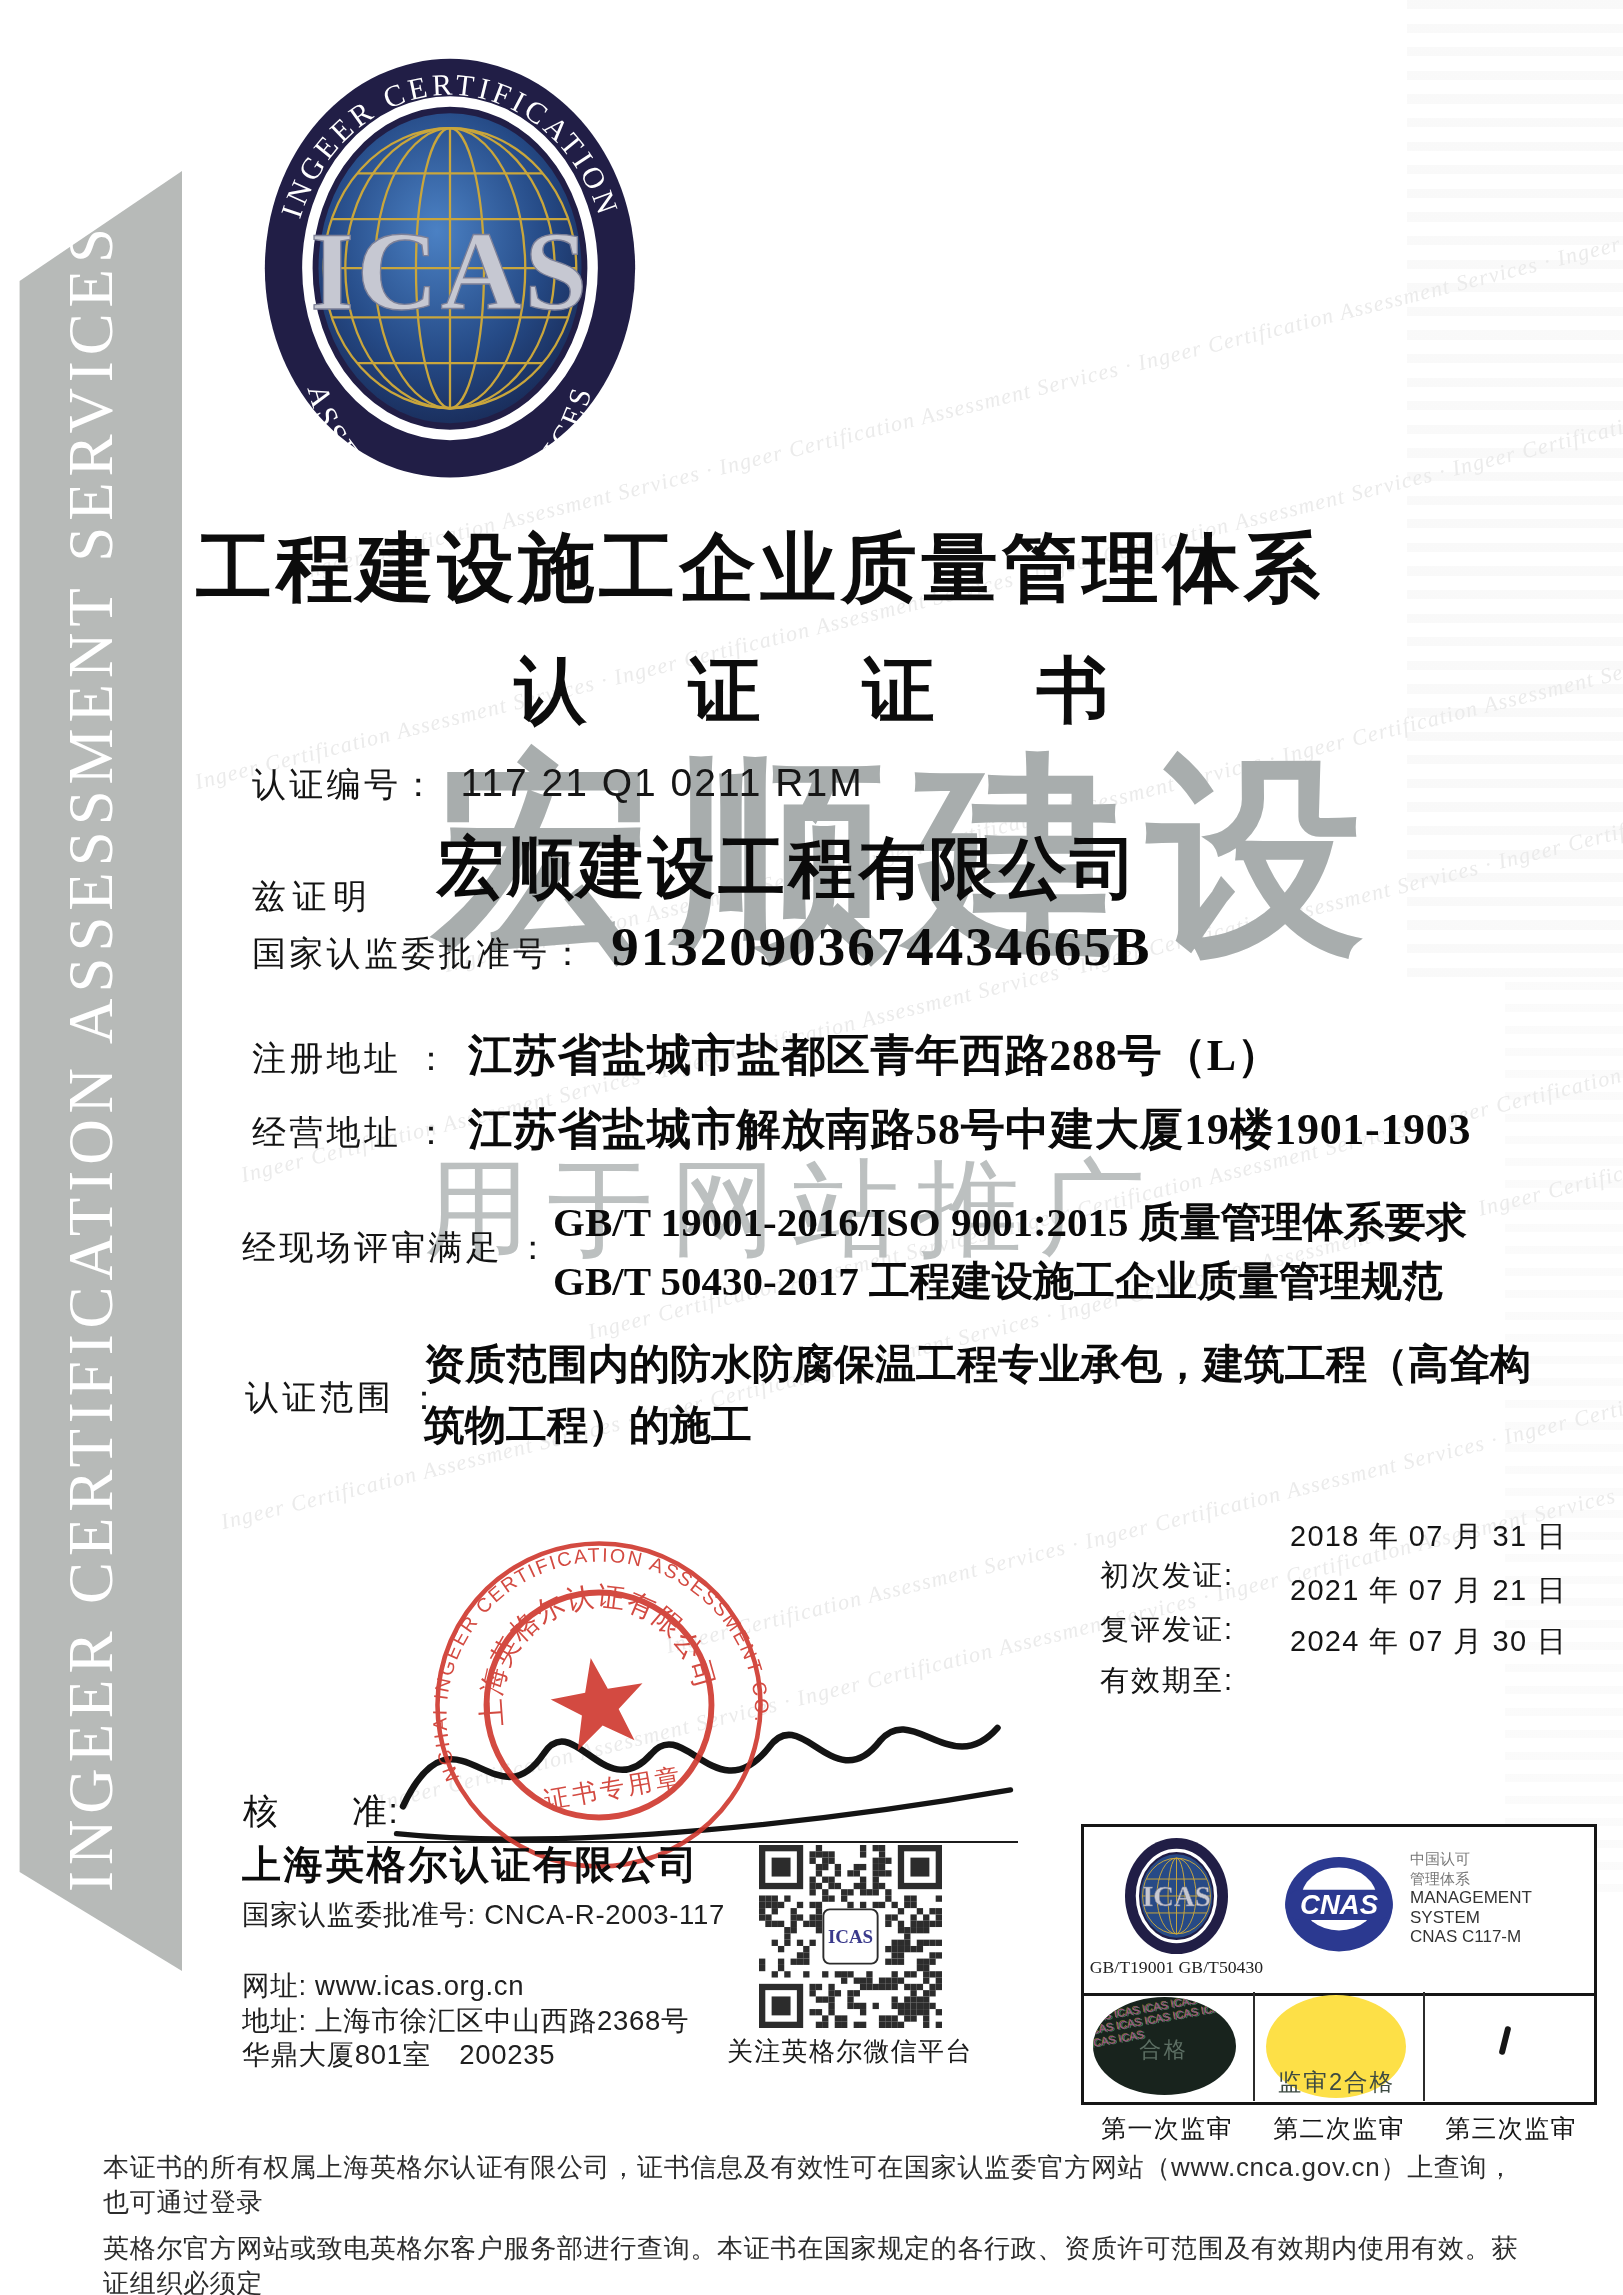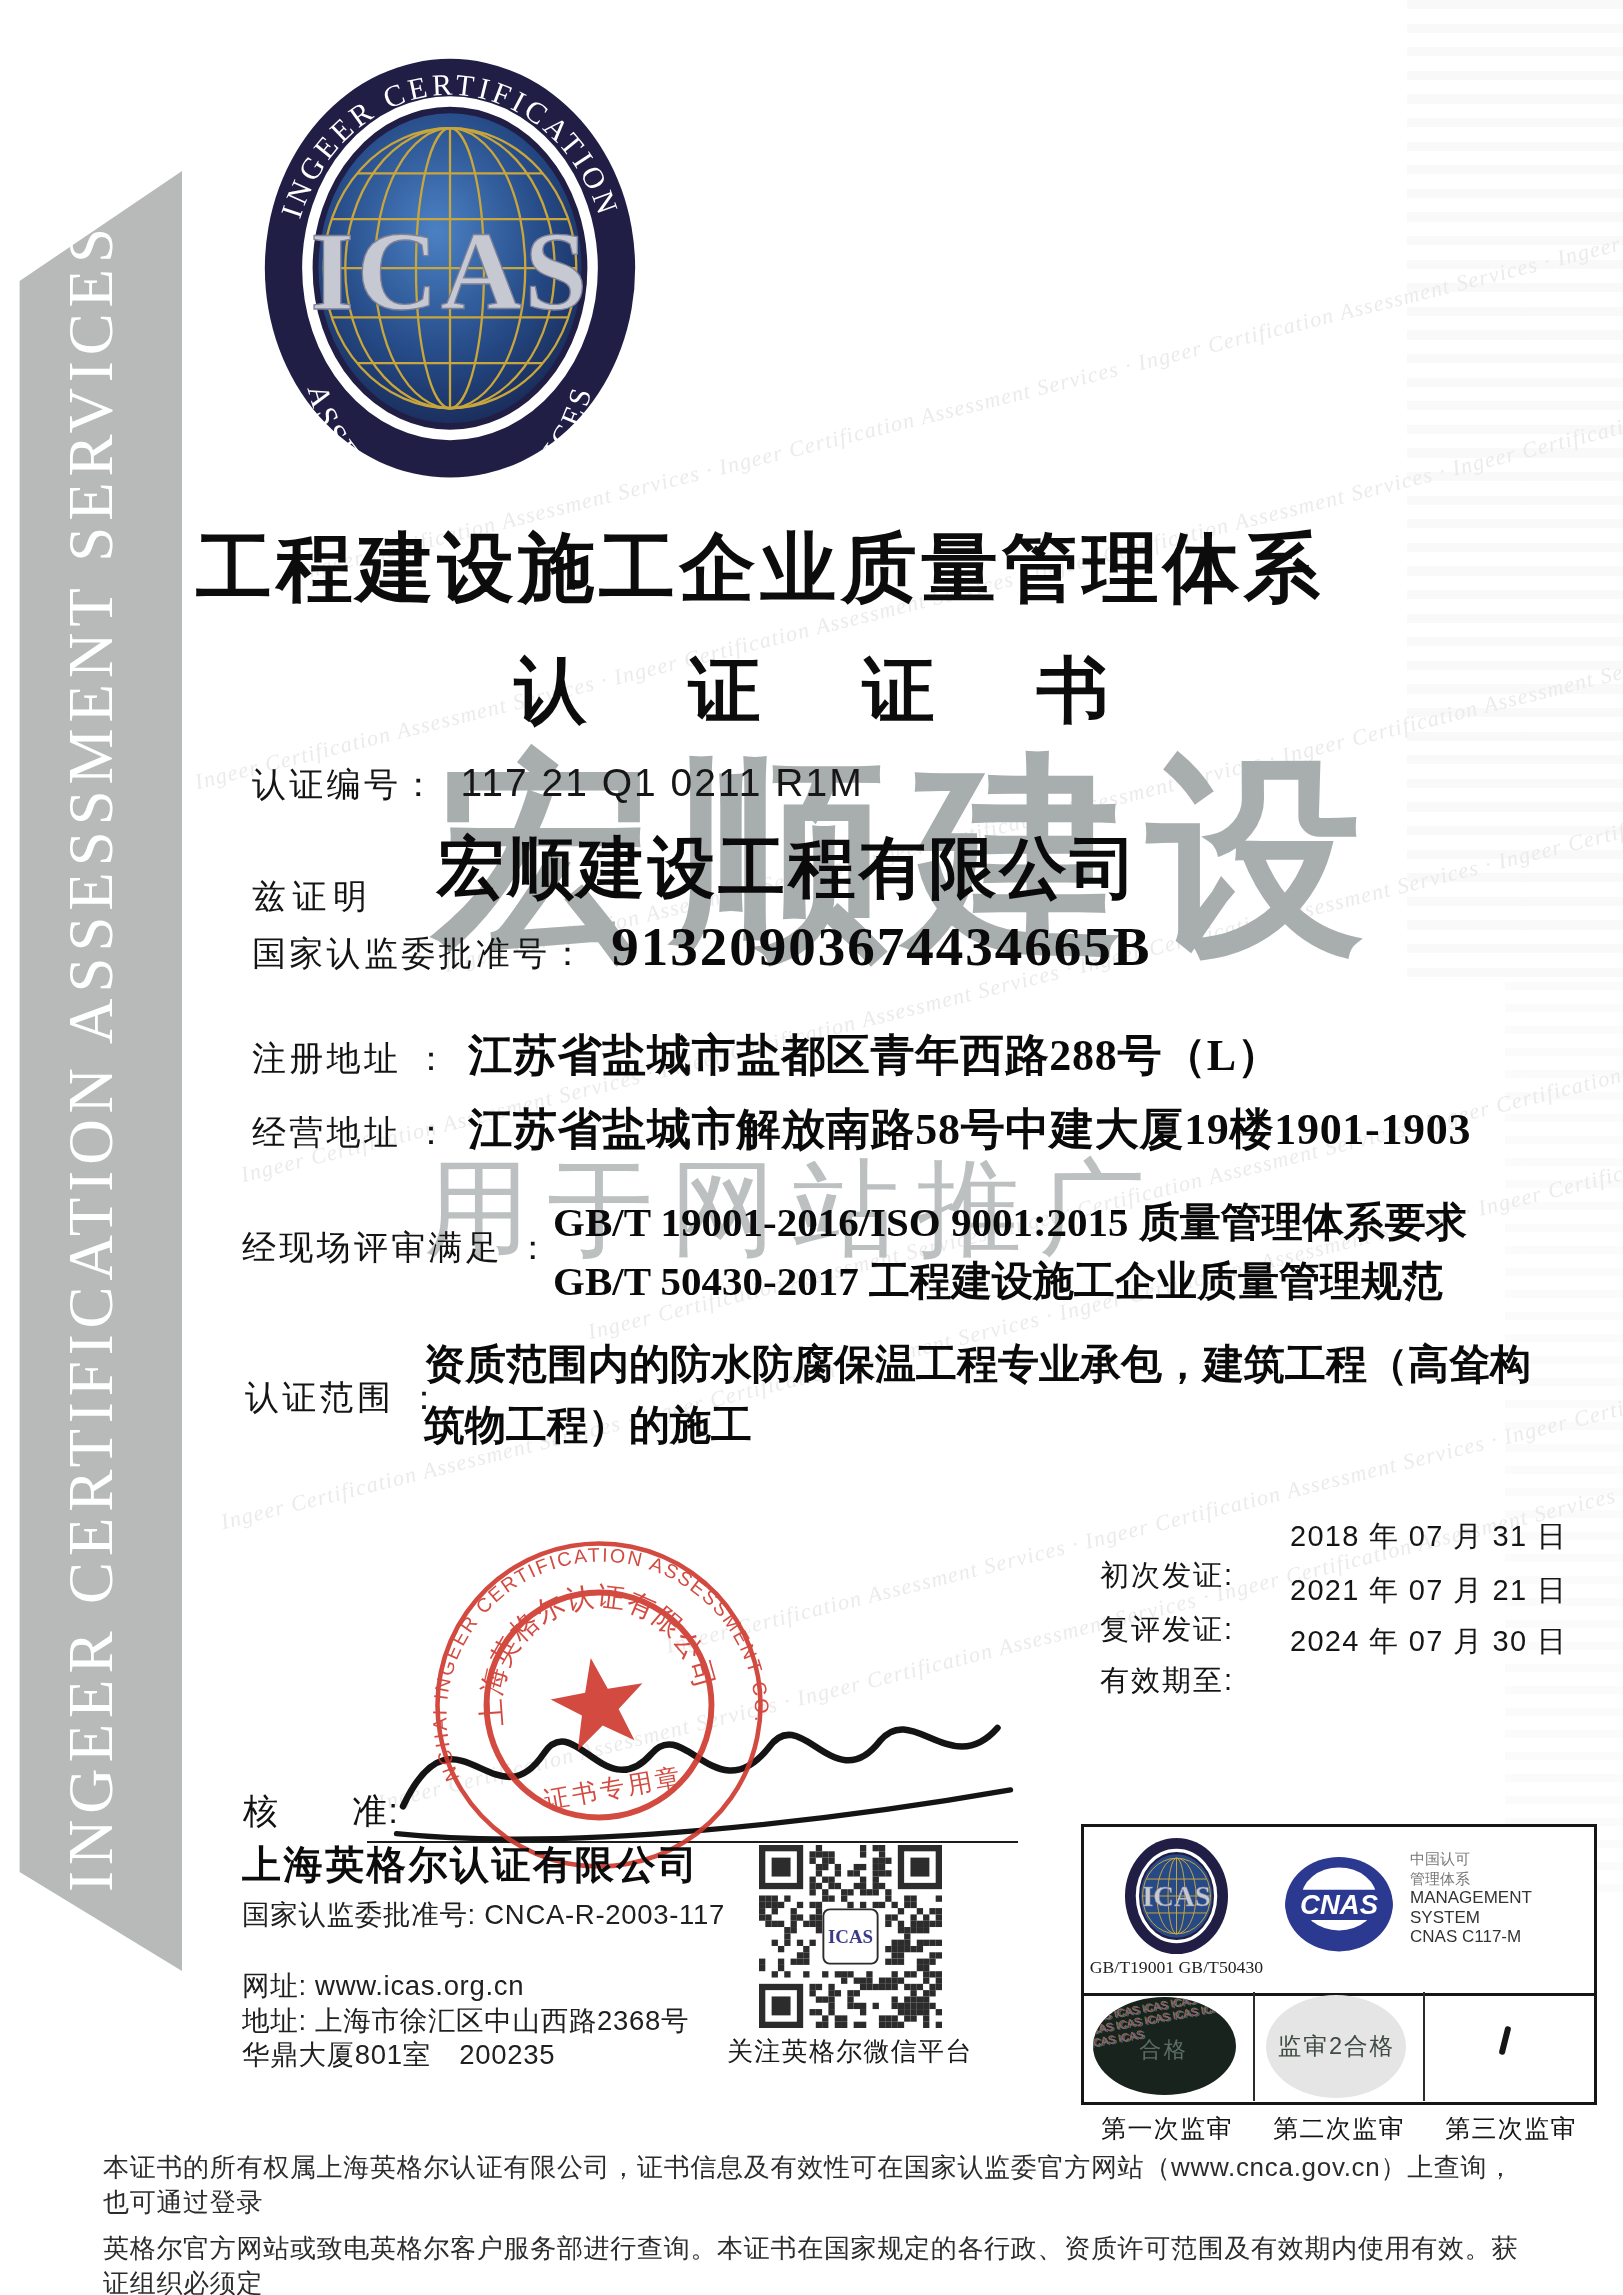--- a/index.html
+++ b/index.html
@@ -80,21 +80,21 @@
   #audit-row{position:absolute;left:0;top:165px;width:100%;height:109px;display:flex;}
   .audit-cell{flex:1;position:relative;overflow:hidden;}
   .audit-cell.mid{border-left:2.6px solid #2b2b2b;border-right:2.6px solid #2b2b2b;}
   .seal1{position:absolute;left:9.2px;top:5.2px;width:143px;height:98px;border-radius:50%;
        background:#18231d;overflow:hidden;}
   .seal1 .holo{position:absolute;left:-6.5px;top:1.3px;width:170px;font-size:11px;line-height:12.4px;
        color:#c05aa0;text-shadow:1.3px 0.7px 0 #4c8f63,-0.7px -0.7px 0 #8f8f3a;transform:rotate(-10deg);
        word-break:break-all;opacity:.85;}
   .seal1 .ok{position:absolute;left:46px;top:38px;font-size:22px;color:#5d6f64;letter-spacing:2.6px;}
   .seal2{position:absolute;left:11.8px;top:2.6px;width:140px;height:103px;border-radius:50%;
-       background:#e5e5e5;display:flex;align-items:center;justify-content:center;}
+       background:#fde047;display:flex;align-items:flex-end;justify-content:center;}
   .seal2 span{font-size:23.6px;color:#3d4a42;letter-spacing:2px;}
   .seal3-mark{position:absolute;left:77px;top:34px;width:5.9px;height:29px;background:#161616;
        transform:rotate(14deg);border-radius:2.6px;}
   #audit-labels{position:absolute;left:1081px;top:2112px;width:516px;display:flex;}
   #audit-labels span{flex:1;text-align:center;font-size:25px;color:#141414;letter-spacing:1.3px;}
 
   #footer{left:103px;top:2150px;width:1427px;font-size:26px;color:#2c2c2c;letter-spacing:0.7px;}
   #footer div{margin-bottom:11px;}
 </style>
 </head>

